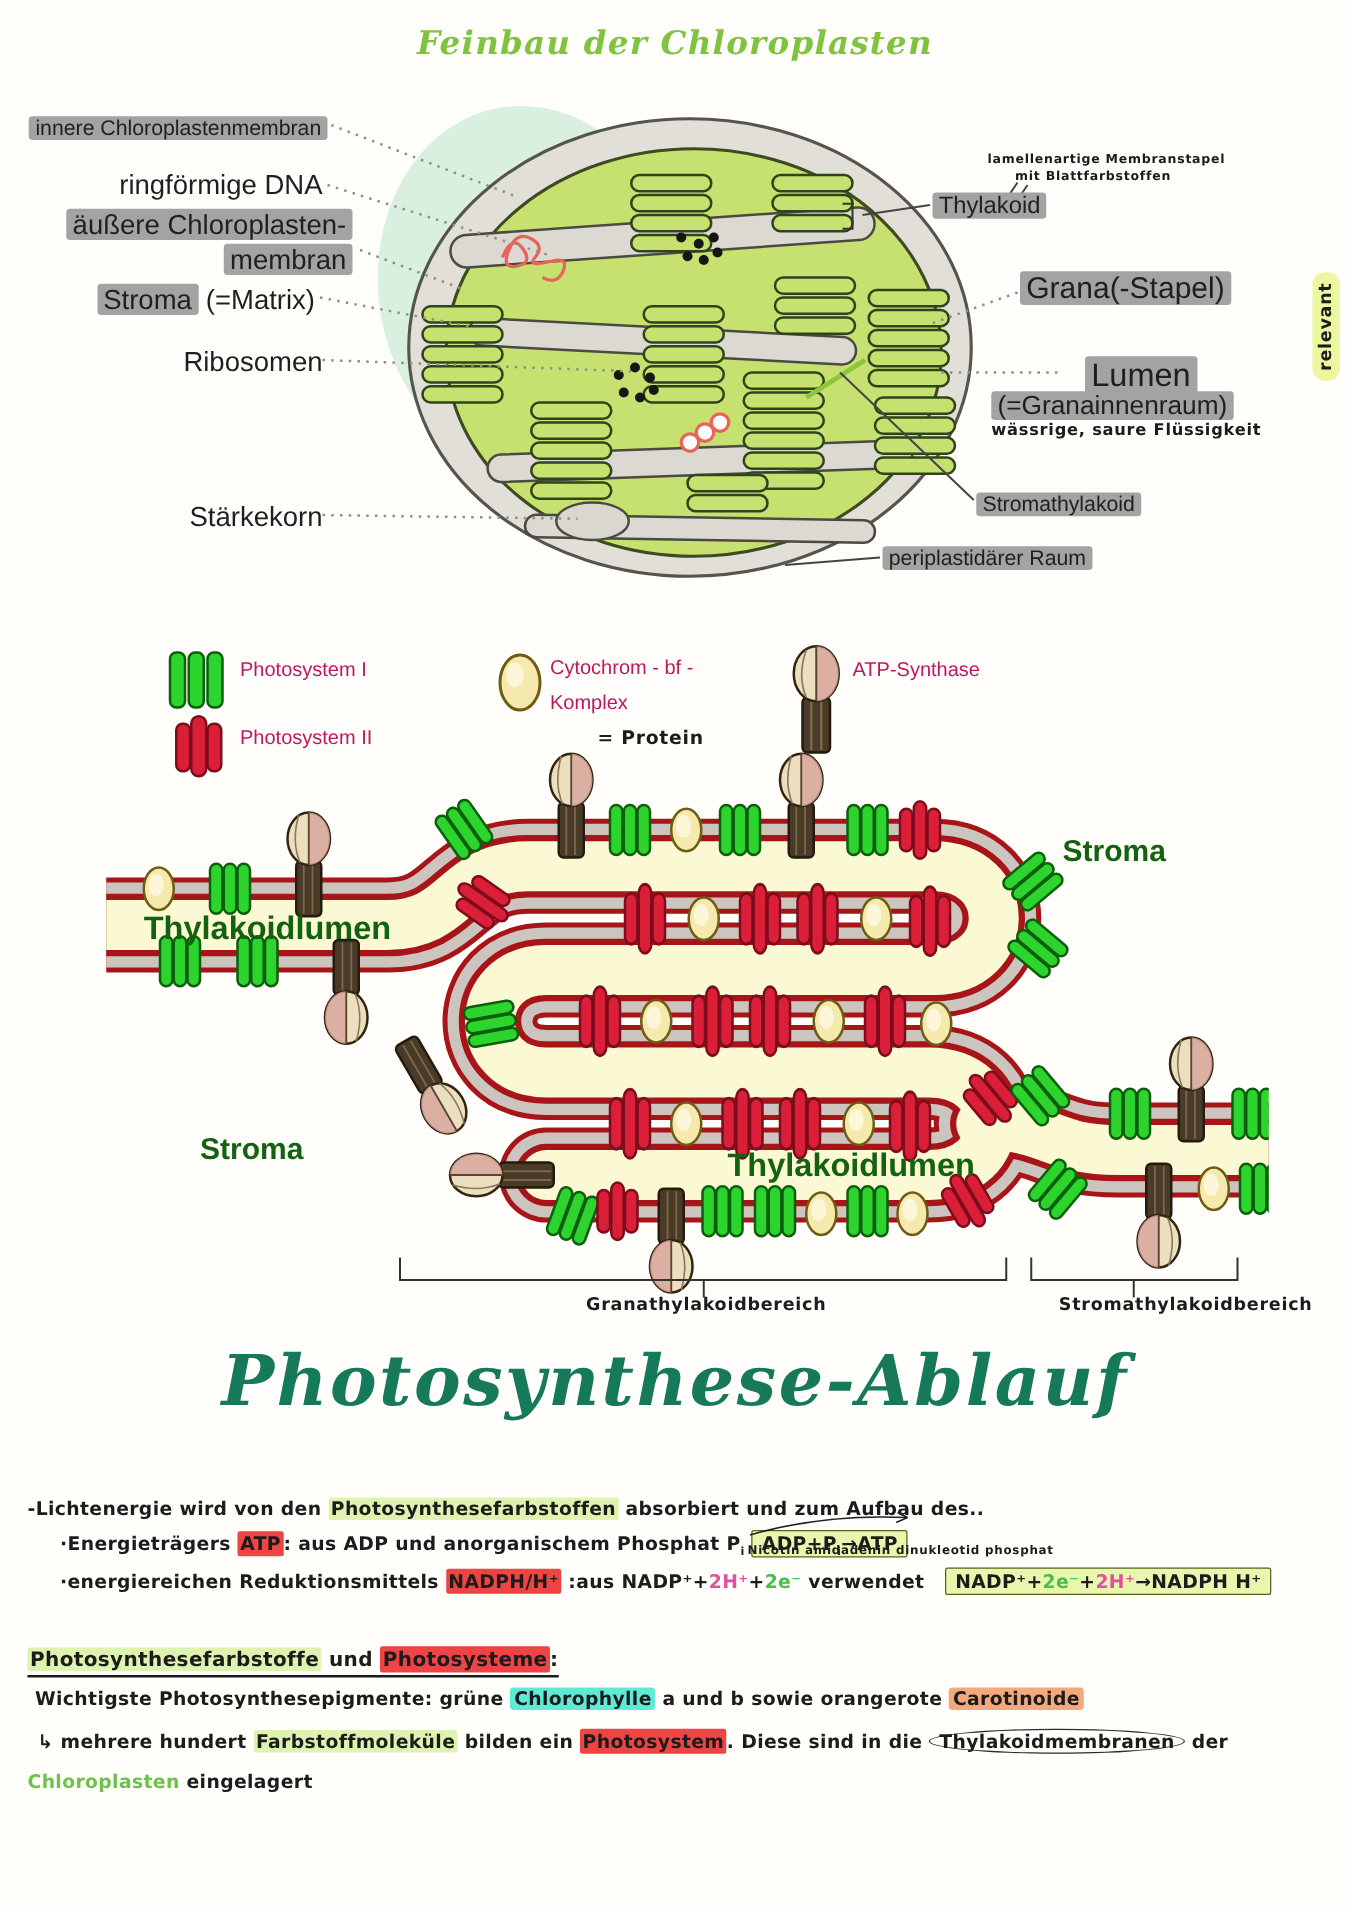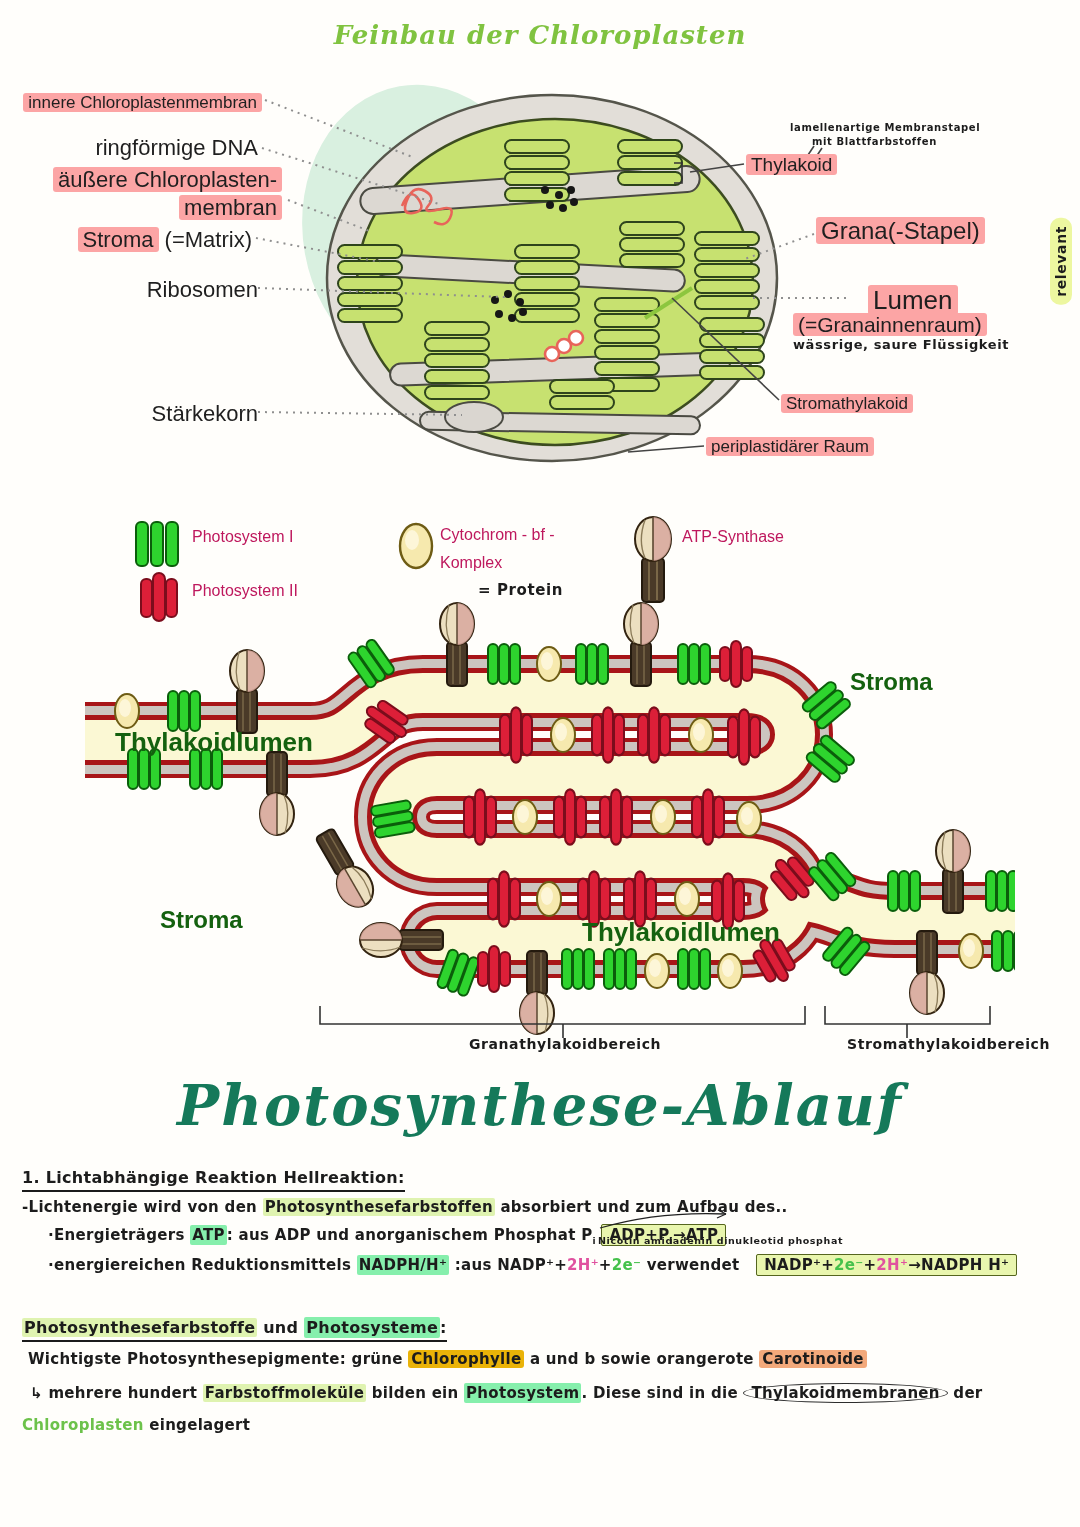--- a/index.html
+++ b/index.html
@@ -1,32 +1,32 @@
 <!DOCTYPE html>
 <html><head>
 <meta charset="utf-8">
 <style>
   html,body{margin:0;padding:0;background:#ffffff;}
   #page{position:relative;width:1080px;height:1527px;background:#fffefb;overflow:hidden;
         font-family:"Liberation Sans",sans-serif;}
   .abs{position:absolute;}
   .lbl{font-family:"Liberation Sans",sans-serif;color:#1f1f1f;line-height:1.25;}
   .lbl-r{text-align:right;}
-  .hl{background:#fca5a5;padding:0 5px;border-radius:3px;box-decoration-break:clone;}
+  .hl{background:#a3a3a3;padding:0 5px;border-radius:3px;box-decoration-break:clone;}
   .hand{font-family:"DejaVu Sans",sans-serif;font-weight:700;letter-spacing:.6px;color:#1c1c1c;}
   .script{font-family:"DejaVu Serif",serif;font-style:italic;font-weight:700;}
   .title1{font-size:26px;color:#80c340;letter-spacing:1px;}
   .title2{font-size:56px;color:#15795a;letter-spacing:2px;}
   .legend-txt{color:#be185d;font-size:16px;font-weight:400;}
   .mem-lbl{color:#14610f;font-weight:bold;font-size:25px;font-family:"Liberation Sans",sans-serif;}
   .body-line{font-size:15px;white-space:nowrap;letter-spacing:.3px;}
   .u-line{border-bottom:2px solid #1b1b1b;padding-bottom:3px;}
   .hl-g{background:#dff3b0;padding:0 2px;border-radius:2px;}
-  .hl-y{background:#86efac;padding:1px 2px;border-radius:2px;}
-  .hl-gg{background:#eab308;padding:0 3px;border-radius:3px;}
+  .hl-y{background:#ef4444;padding:1px 2px;border-radius:2px;}
+  .hl-gg{background:#5eead4;padding:0 3px;border-radius:3px;}
   .hl-o{background:#f3a97b;padding:0 3px;border-radius:3px;}
   .txt-pink{color:#e0519f;}
   .txt-green{color:#45c14b;}
   .txt-leafgreen{color:#6cc24a;}
   .fbox{border:1.5px solid #55651f;background:#e9f6ae;padding:1px 7px;border-radius:2px;}
   .circled{border:1.6px solid #2d2d2d;border-radius:50%;padding:0 7px;}
   sub.si{font-size:9px;vertical-align:-4px;}
   .relevant-pill{background:#edf7a0;border-radius:10px;padding:8px 3px;
      writing-mode:vertical-rl;transform:rotate(180deg);font-size:14px;}
 </style>
@@ -352,21 +352,20 @@
 
   <div class="abs mem-lbl" style="left:850px;top:668px;font-size:24px;">Stroma</div>
   <div class="abs mem-lbl" style="left:115px;top:727px;font-size:26px;">Thylakoidlumen</div>
   <div class="abs mem-lbl" style="left:160px;top:906px;font-size:24px;">Stroma</div>
   <div class="abs mem-lbl" style="left:582px;top:917px;font-size:26px;">Thylakoidlumen</div>
   <div class="abs hand" style="left:430px;top:1036px;width:270px;text-align:center;font-size:14px;">Granathylakoidbereich</div>
   <div class="abs hand" style="left:770px;top:1036px;width:280px;text-align:right;font-size:14px;">Stromathylakoidbereich</div>
 
   <div class="abs script title2" style="left:0;right:0;top:1072px;text-align:center;">Photosynthese-Ablauf</div>
 
-  <div class="abs hand body-line" style="left:22px;top:1168px;font-size:16px;"><span class="u-line">1. Lichtabhängige Reaktion Hellreaktion:</span></div>
 
   <div class="abs hand body-line" style="left:22px;top:1198px;">
     <span>-Lichtenergie wird von den </span><span class="hl-g">Photosynthesefarbstoffen</span><span> absorbiert und zum Aufbau des..</span>
   </div>
 
   <div class="abs hand body-line" style="left:48px;top:1226px;">
     <span>·Energieträgers </span><span class="hl-y">ATP</span><span>: aus ADP und anorganischem Phosphat P</span><sub class="si">i</sub>
     <span class="fbox"><span>ADP+P</span><sub class="si">i</sub><span>→ATP</span></span>
   </div>
 

